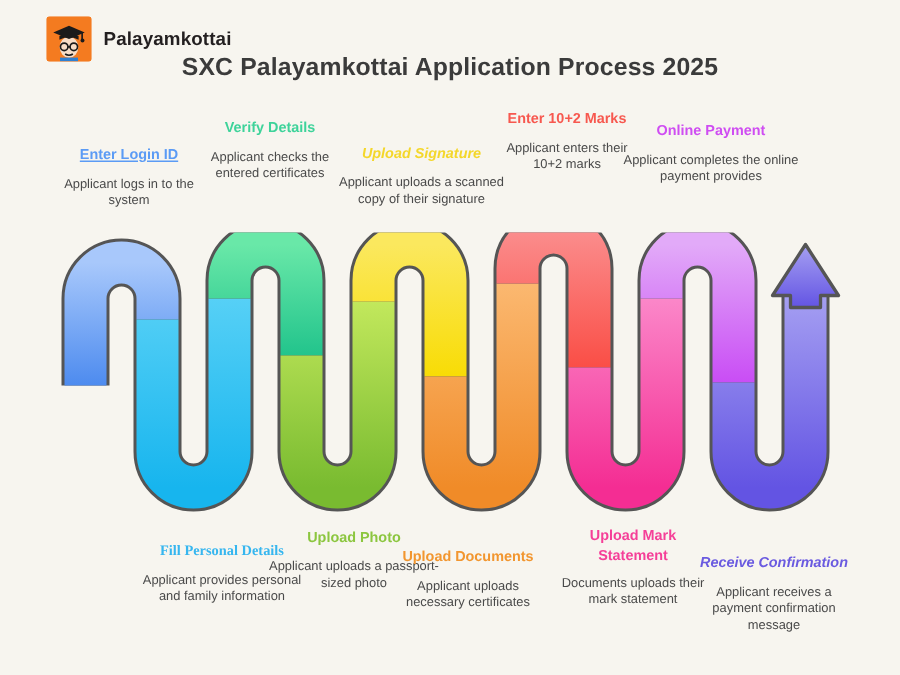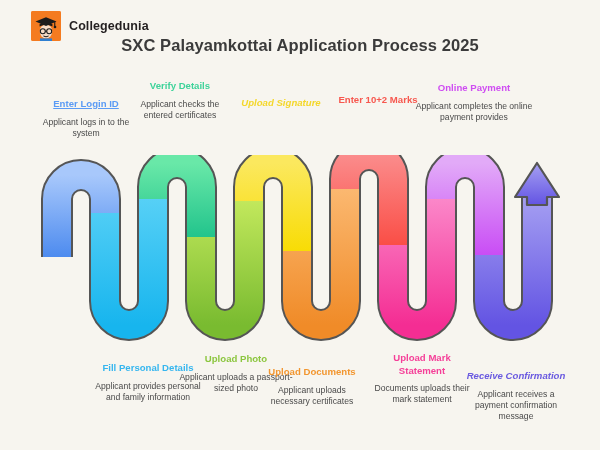--- a/index.html
+++ b/index.html
@@ -94,21 +94,21 @@
       <path d="M4.5 10.6 L15 6.2 L25.5 10.6 L15 15 Z" fill="#1b1b1b"></path>
       <rect x="23.2" y="10.4" width="1.1" height="5.2" fill="#1b1b1b"></rect>
       <circle cx="24" cy="16" r="1.3" fill="#1b1b1b"></circle>
       <circle cx="11.8" cy="20.2" r="2.5" fill="none" stroke="#1b1b1b" stroke-width="1.1"></circle>
       <circle cx="18.2" cy="20.2" r="2.5" fill="none" stroke="#1b1b1b" stroke-width="1.1"></circle>
       <line x1="14.3" y1="20.2" x2="15.7" y2="20.2" stroke="#1b1b1b" stroke-width="1.1"></line>
       <path d="M12.4 25 Q15 26.6 17.6 25" stroke="#1b1b1b" stroke-width="1" fill="none"></path>
       <rect x="9" y="27.4" width="12" height="2.6" fill="#2f7fd1"></rect>
     </svg>
   </div>
-  <div id="brand-name">Collegedunia</div>
+  <div id="brand-name">Palayamkottai</div>
 </div>
 
 <div id="page-title">SXC Palayamkottai Application Process 2025</div>
 
 <svg id="ribbon" viewBox="0 0 600 195">
   <defs>
 
     <linearGradient id="g1" x1="0" y1="0" x2="0" y2="1">
       <stop offset="0%" stop-color="#a8c8fb"></stop>
         <stop offset="100%" stop-color="#4d8bef"></stop>
@@ -208,33 +208,35 @@
   <p class="step-desc">Applicant logs in to the system</p>
 </div>
 
 <div class="step" style="left:128px; top:80px; width:104px;">
   <p class="step-title" style="color:#3ed39a;text-align:center;">Verify Details</p>
   <p class="step-desc">Applicant checks the entered certificates</p>
 </div>
 
 <div class="step" style="left:220px; top:97px; width:122px;">
   <p class="step-title" style="color:#f4d72a;font-style:italic;">Upload Signature</p>
-</div>
-
-<div class="step" style="left:330px; top:74px; width:96px;margin-top:20px;">
+  <p class="step-desc">Applicant uploads a scanned copy of their signature</p>
+</div>
+
+<div class="step" style="left:330px; top:74px; width:96px;">
   <p class="step-title" style="color:#f7584f;">Enter 10+2 Marks</p>
+  <p class="step-desc">Applicant enters their 10+2 marks</p>
 </div>
 
 <div class="step" style="left:414px; top:82px; width:120px;">
   <p class="step-title" style="color:#cf4df2;">Online Payment</p>
   <p class="step-desc">Applicant completes the online payment provides</p>
 </div>
 
 <div class="step" style="left:92px; top:362px; width:112px;">
-  <p class="step-title" style="color:#36b6ef;">Fill Personal Details</p>
+  <p class="step-title" style="color:#36b6ef;font-family:Liberation Serif, serif;">Fill Personal Details</p>
   <p class="step-desc">Applicant provides personal and family information</p>
 </div>
 
 <div class="step" style="left:178px; top:353px; width:116px;">
   <p class="step-title" style="color:#8cc63f;">Upload Photo</p>
   <p class="step-desc">Applicant uploads a passport-sized photo</p>
 </div>
 
 <div class="step" style="left:264px; top:366px; width:96px;">
   <p class="step-title" style="color:#f2962f;">Upload Documents</p>

